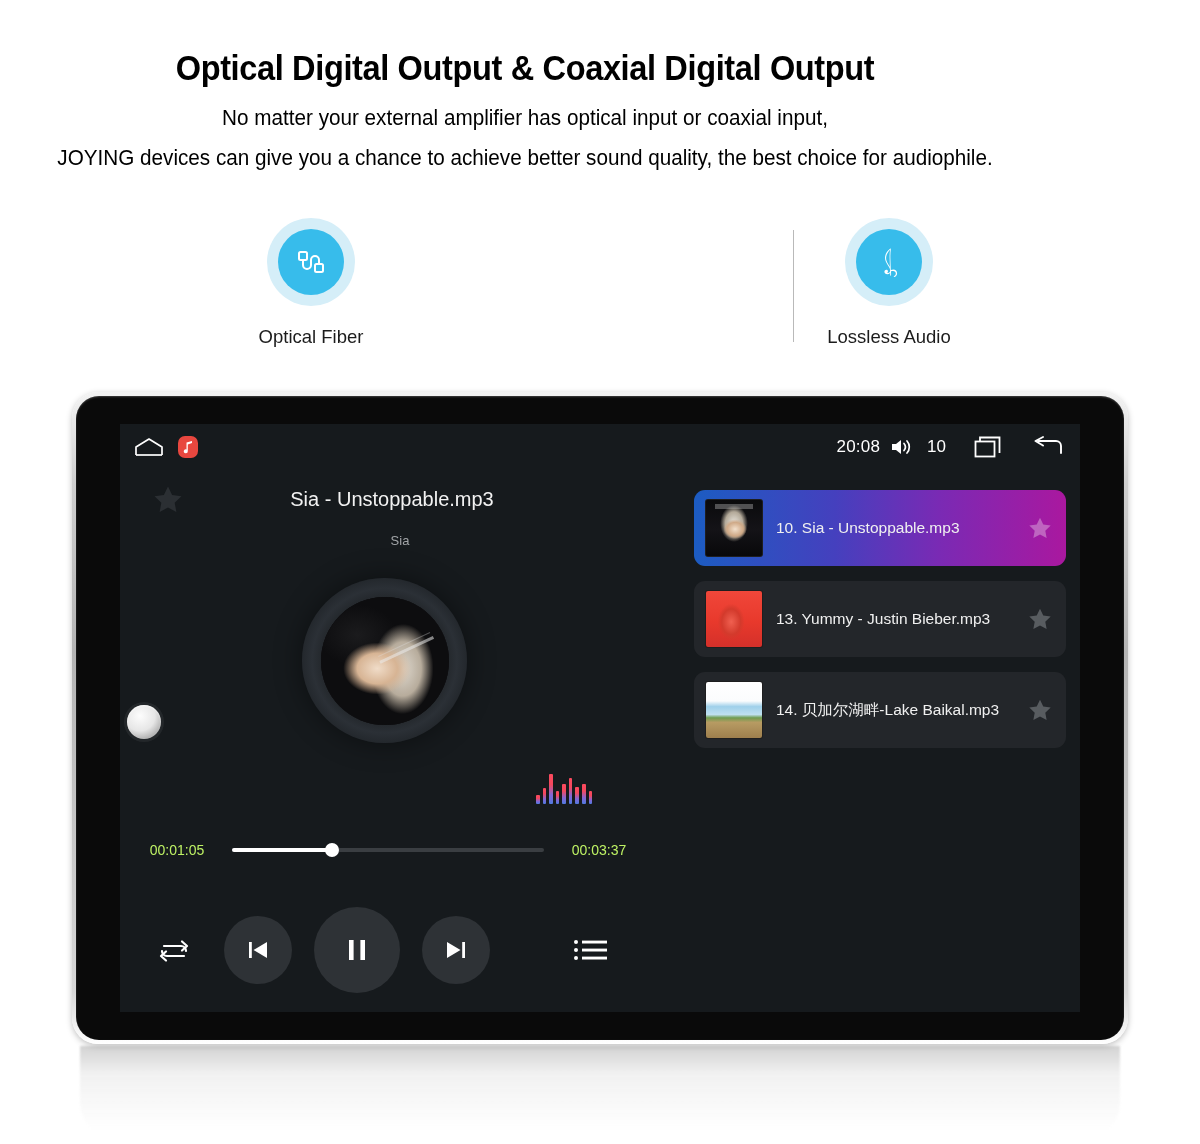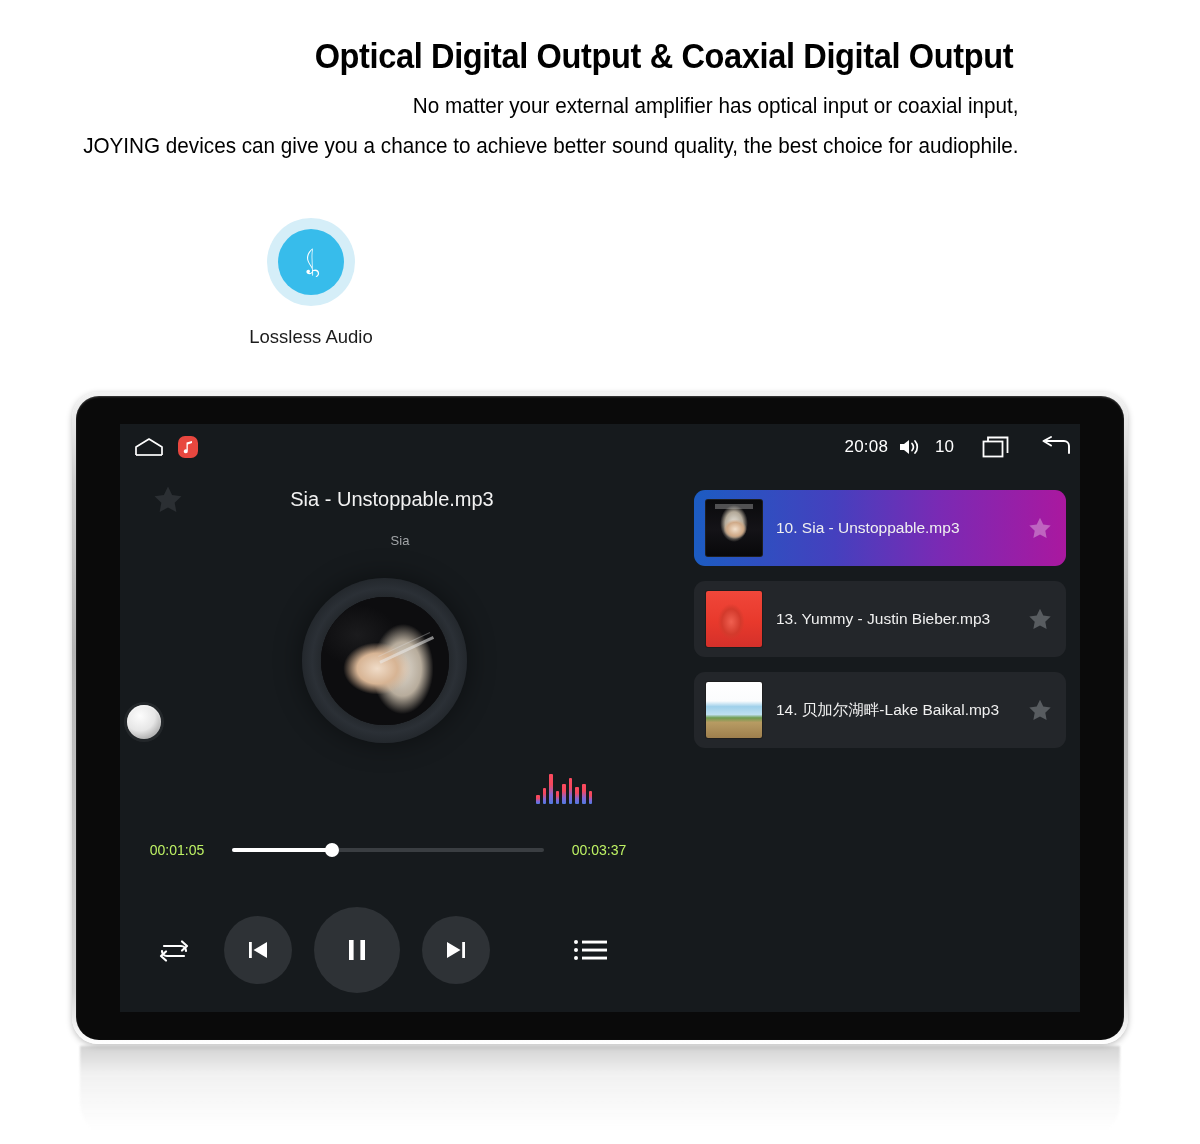--- a/index.html
+++ b/index.html
@@ -6,21 +6,21 @@
   body {
     width: 1200px;
     height: 1144px;
     background: #ffffff;
     font-family: "Liberation Sans", sans-serif;
     overflow: hidden;
     position: relative;
   }
 
   
-  .header { width: 1050px; padding-top: 36px; text-align: right; }
+  .header { width: 1050px; padding-top: 48px; text-align: center; }
   .headline {
     font-size: 35px;
     font-weight: bold;
     color: #000000;
     letter-spacing: -0.4px;
     line-height: 1.15;
     transform: scaleX(0.93);
   }
   .sub1 {
     font-size: 22px;
@@ -117,21 +117,21 @@
     background: linear-gradient(180deg, rgba(150,150,150,0.42) 0%, rgba(190,190,190,0.20) 30%, rgba(255,255,255,0) 88%);
     border-radius: 0 0 40px 40px;
     filter: blur(1px);
   }
 
   
   .statusbar {
     position: absolute; left: 0; top: 0;
     width: 960px; height: 46px;
     display: flex; align-items: center;
-    padding: 0 8px 0 14px;
+    padding: 0 16px 0 14px;
     color: #ffffff;
     gap: 14px;
   }
   .sb-left { display: flex; align-items: center; gap: 14px; }
   .sb-right { margin-left: auto; display: flex; align-items: center; gap: 16px; }
   .sb-time { font-size: 17px; letter-spacing: 0.2px; }
   .sb-vol-num { font-size: 17px; margin-left: -3px; }
   .music-badge {
     width: 20px; height: 22px;
     border-radius: 7px;
@@ -338,20 +338,34 @@
 <body>
 
 <div class="header">
   <div class="headline">Optical Digital Output &amp; Coaxial Digital Output</div>
   <div class="sub1">No matter your external amplifier has optical input or coaxial input,</div>
   <div class="sub2">JOYING devices can give you a chance to achieve better sound quality, the best choice for audiophile.</div>
 </div>
 
 <div class="features">
 
+  <div class="feature">
+    <div class="halo">
+      <div class="disc">
+        <span>
+          <svg width="34" height="34" viewBox="0 0 34 34">
+            <rect x="5" y="7" width="8" height="8" rx="1.5" fill="none" stroke="#fff" stroke-width="2"></rect>
+            <rect x="21" y="19" width="8" height="8" rx="1.5" fill="none" stroke="#fff" stroke-width="2"></rect>
+            <path d="M9 15 v5 a4 4 0 0 0 8 0 v-5 a4 4 0 0 1 8 0 v4" fill="none" stroke="#fff" stroke-width="2" stroke-linecap="round"></path>
+          </svg>
+        </span>
+      </div>
+    </div>
+    <div class="feature-label">Optical Fiber</div>
+  </div>
 
 
   <div class="feature">
     <div class="halo">
       <div class="disc">
         <span>
           <svg width="34" height="34" viewBox="0 0 34 34">
             <path d="M18.3 4.5c-2.6 2.6-4.2 5.6-4.2 8.6 0 2.4 1 4.2 2.2 6.1 1.3 2 2.6 3.8 2.6 6 0 2.3-1.6 4.1-3.6 4.1-1.7 0-2.9-1.1-2.9-2.5 0-1.2.9-2.1 2-2.1.9 0 1.6.6 1.6 1.5 0 .7-.4 1.2-1 1.4.3.2.7.3 1.1.3 1.2 0 2.1-1.1 2.1-2.5 0-1.8-1.2-3.5-2.5-5.5-1.4-2.1-2.7-4.3-2.7-7.1 0-3.4 1.9-6.8 5.3-9.3l.6.3c-.5 3.3-.6 6.5-.5 9.6.1 4.2.3 8 .4 11.5.9-.3 1.7-.5 2.4-.5 2.3 0 3.9 1.6 3.9 3.8 0 2-1.3 3.5-3.1 3.9l-.3-.9c1.3-.4 2.1-1.4 2.1-2.7 0-1.5-1.1-2.6-2.7-2.6-.6 0-1.3.1-2.1.4.1 2.1.1 3.2.1 3.6 0 .5-.1.8-.5.8-.3 0-.4-.2-.4-.7 0-1 0-2.3-.1-4-.2-4.5-.4-9.4-.5-14.1 0-2.4.1-4.6.4-6.6z" fill="#fff"></path>
           </svg>
         </span>

